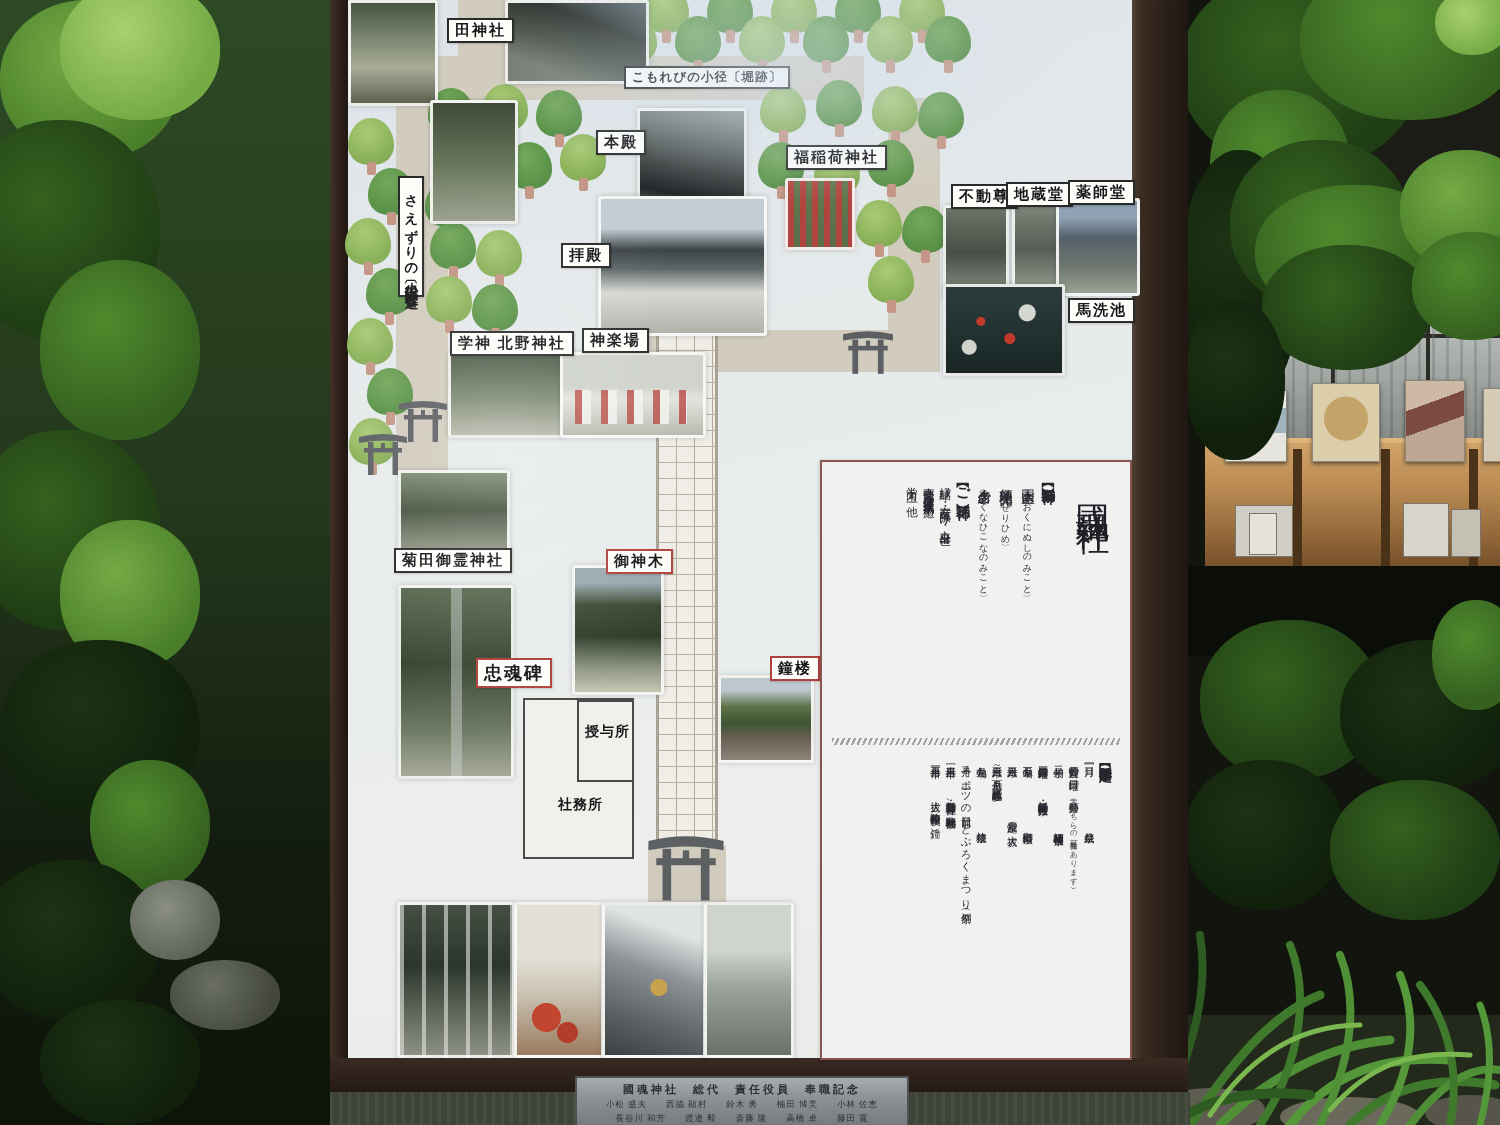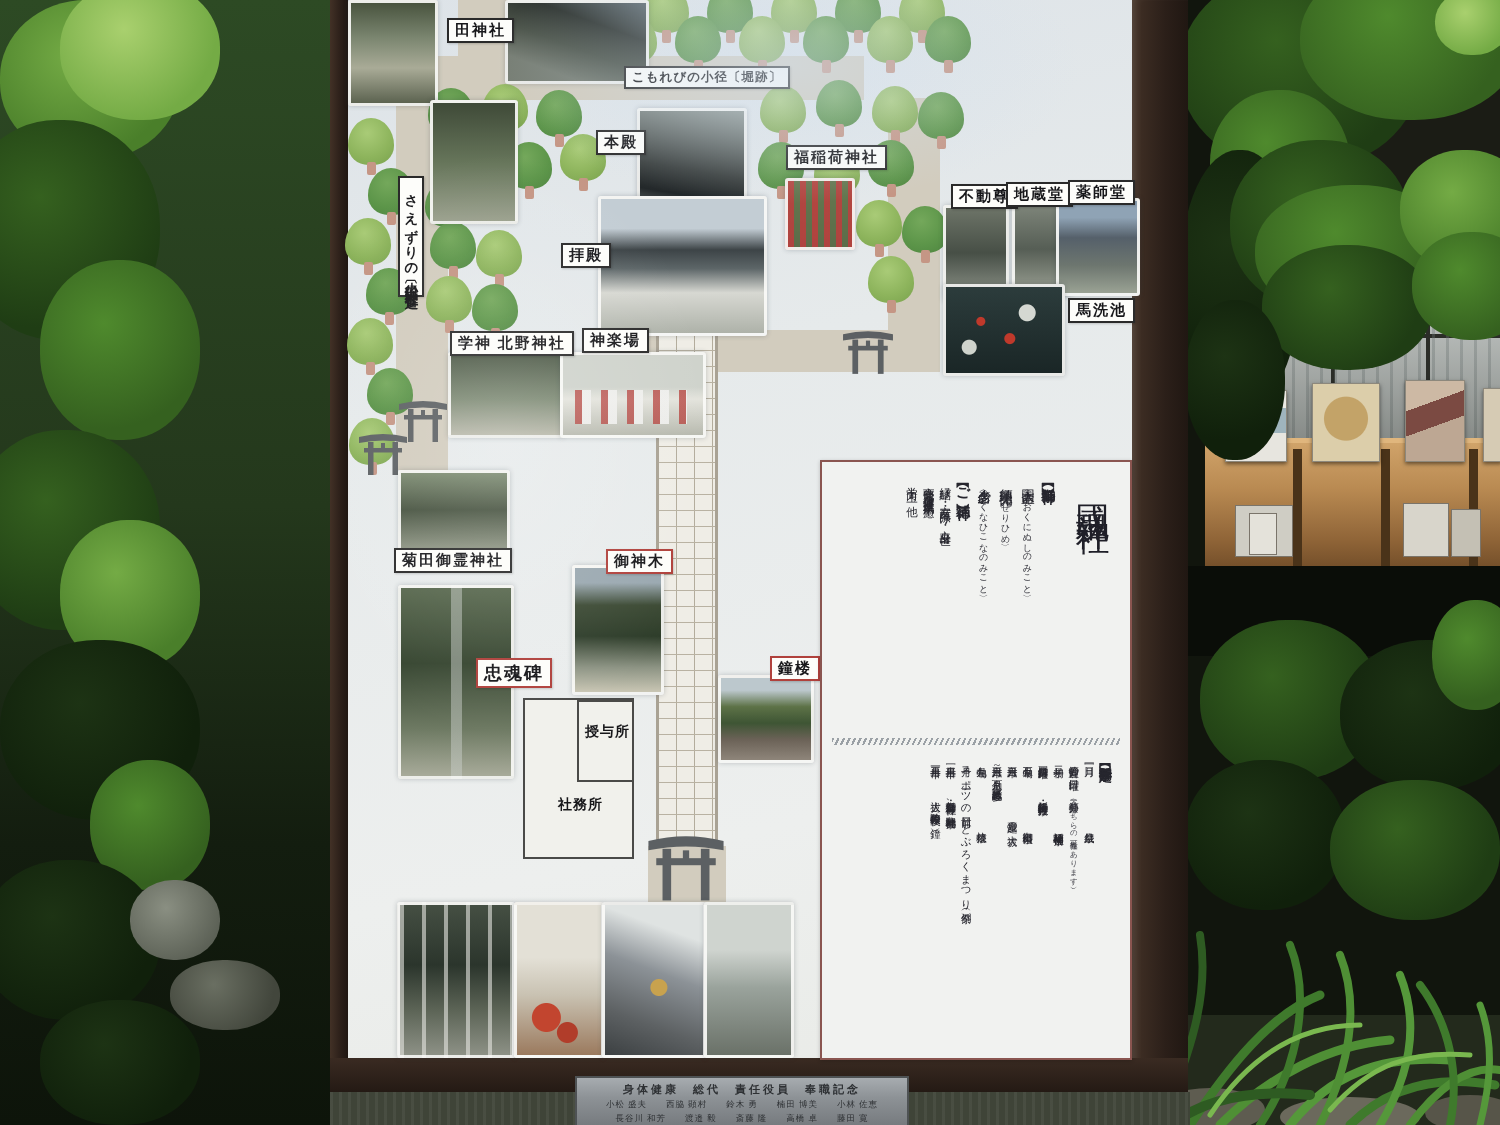--- a/index.html
+++ b/index.html
@@ -452,18 +452,18 @@
       <div class="col entry"><span class="dt">九月中旬</span><span class="ev" style="margin-inline-start:64px">抜穂祭</span></div>
       <div class="col entry"><span class="dt">十月スポーツの日前日</span><span class="ev" style="margin-inline-start:6px">どぶろくまつり（例祭）</span></div>
       <div class="col entry"><span class="dt">十一月二十三日</span><span class="ev" style="margin-inline-start:31px">新嘗祭・御霊神社、北野神社例祭</span></div>
       <div class="col entry"><span class="dt">十二月三十一日</span><span class="ev" style="margin-inline-start:31px">大祓　除夜祭（除夜の鐘）</span></div>
     </div>
   </div>
 
   <div id="glare" class="abs" style="left:348px;top:0;width:784px;height:1058px;"></div>
 
   <div id="plaque">
-    <div class="pt">身体健康　総代　責任役員　奉職記念</div>
+    <div class="pt">國魂神社　総代　責任役員　奉職記念</div>
     <div class="pr">小松 盛夫　　西脇 顕村　　鈴木 勇　　楠田 博美　　小林 佐恵</div>
     <div class="pr">長谷川 和芳　　渡邉 毅　　斎藤 隆　　高橋 卓　　藤田 寛</div>
   </div>
 
 </div>
 
 </body></html>

